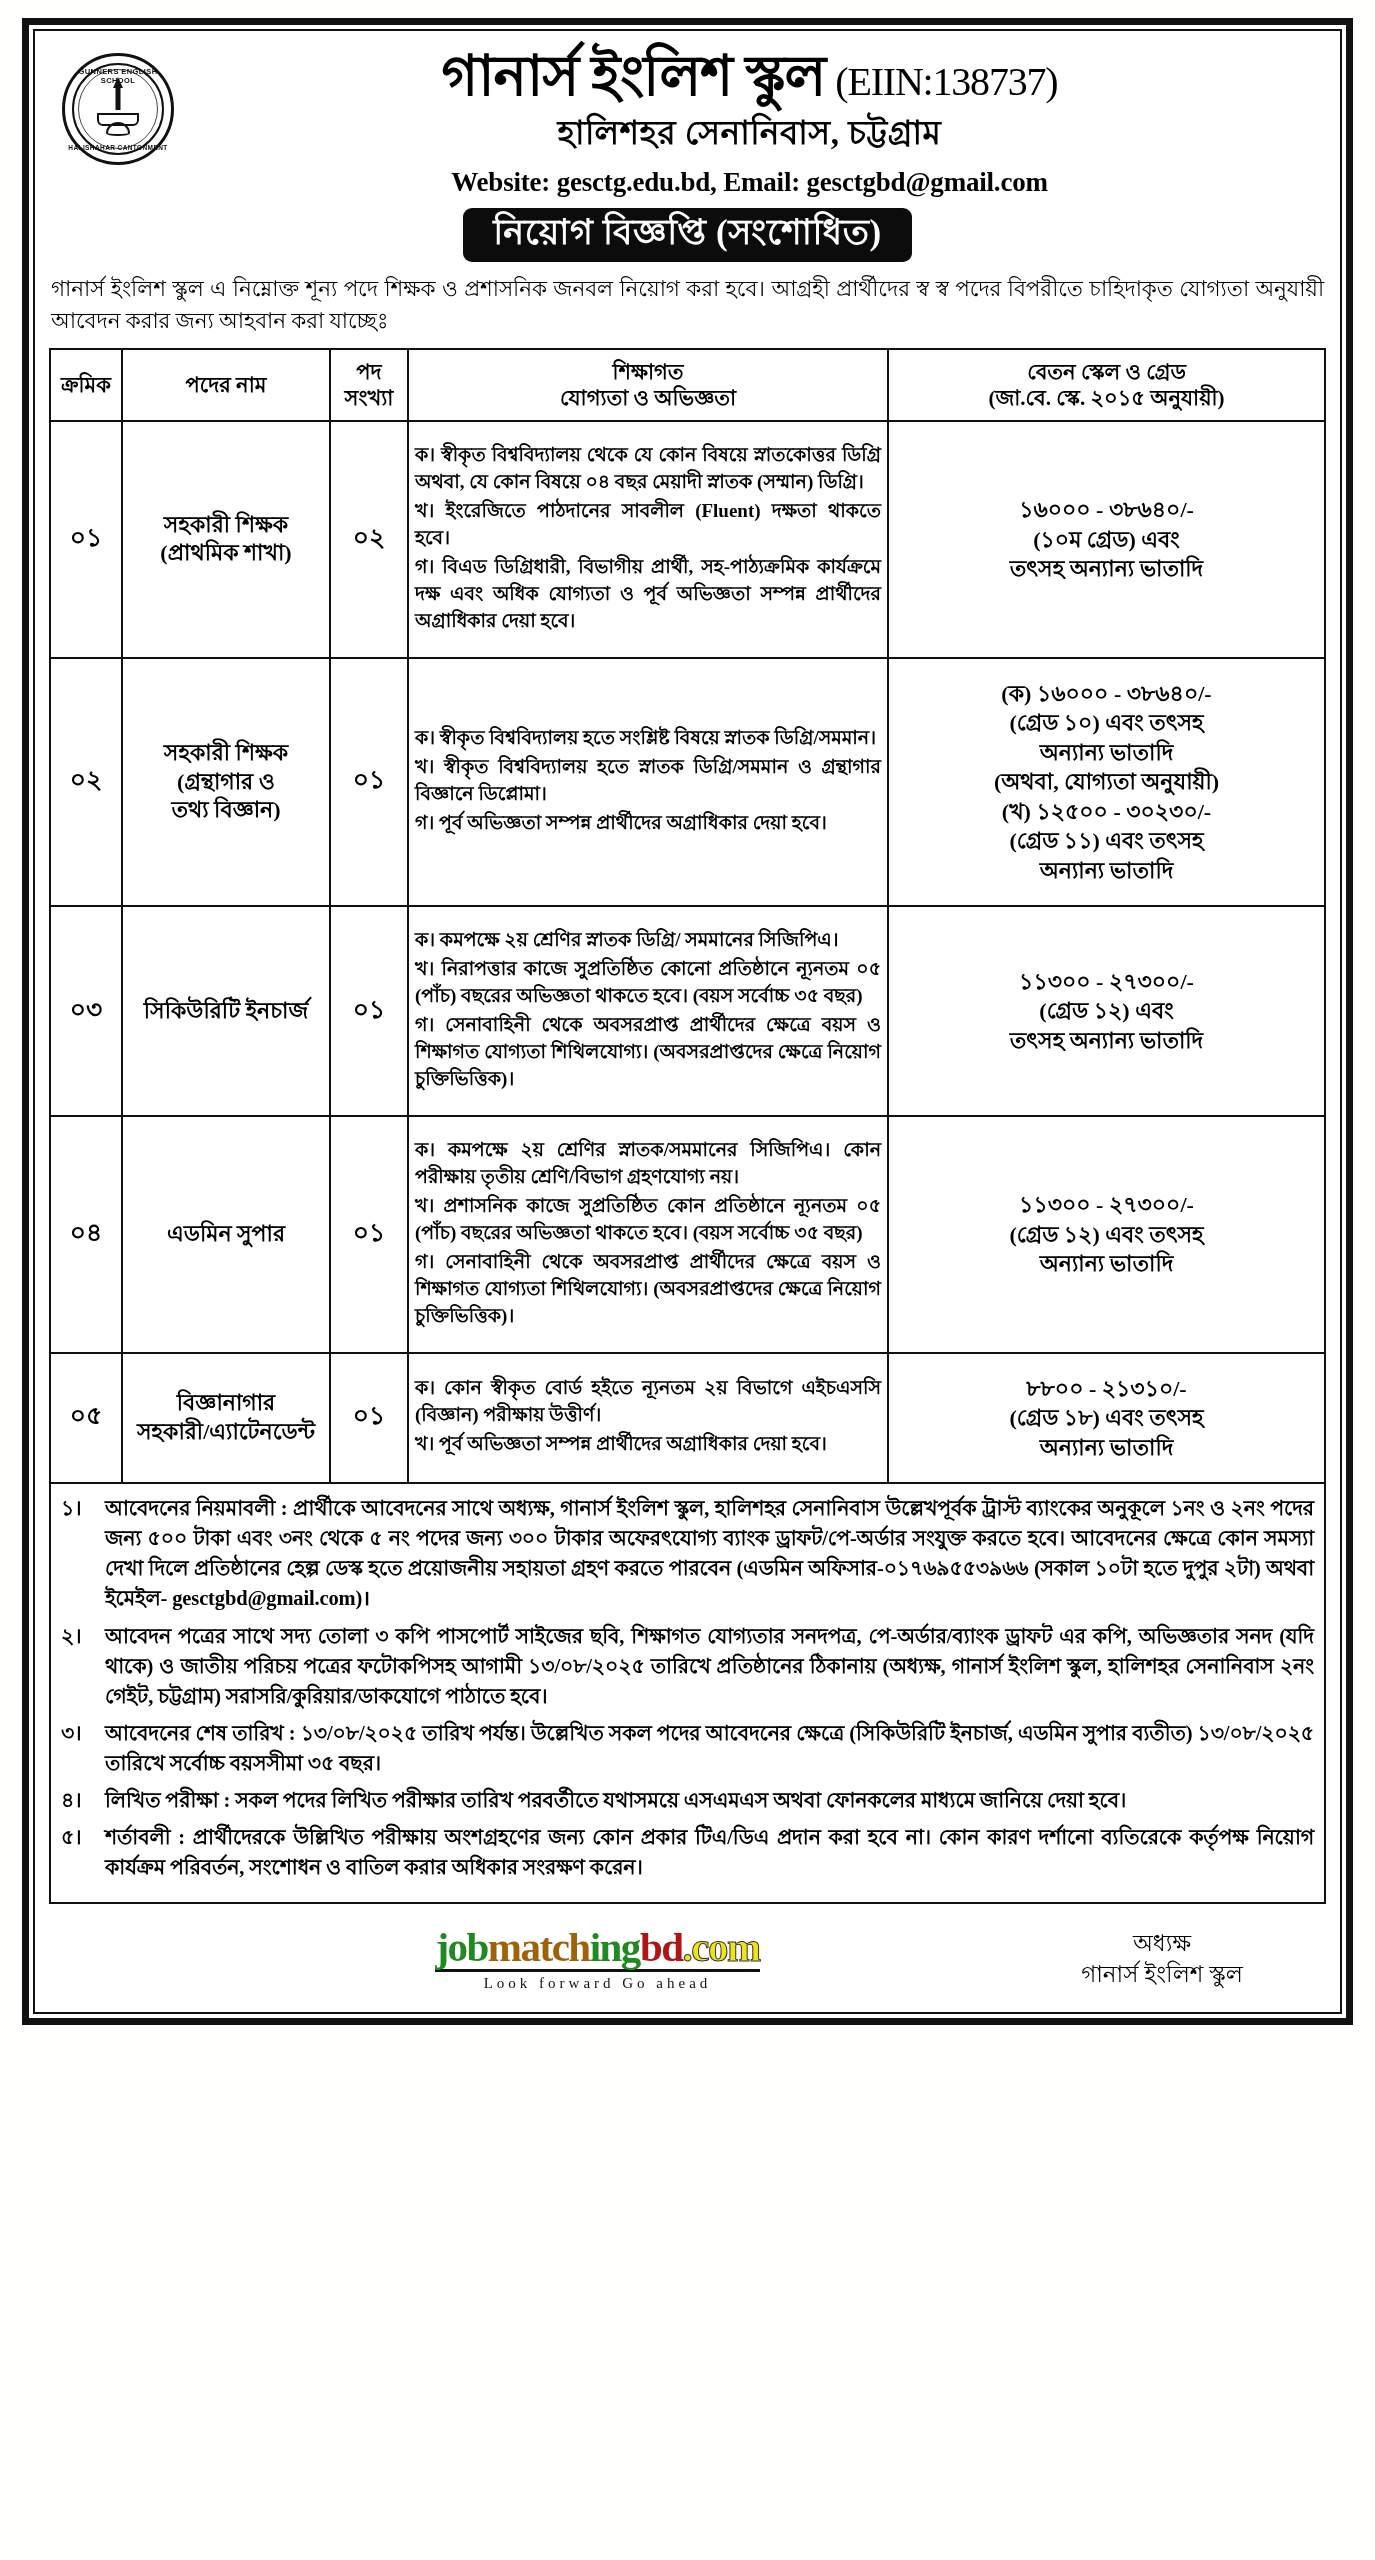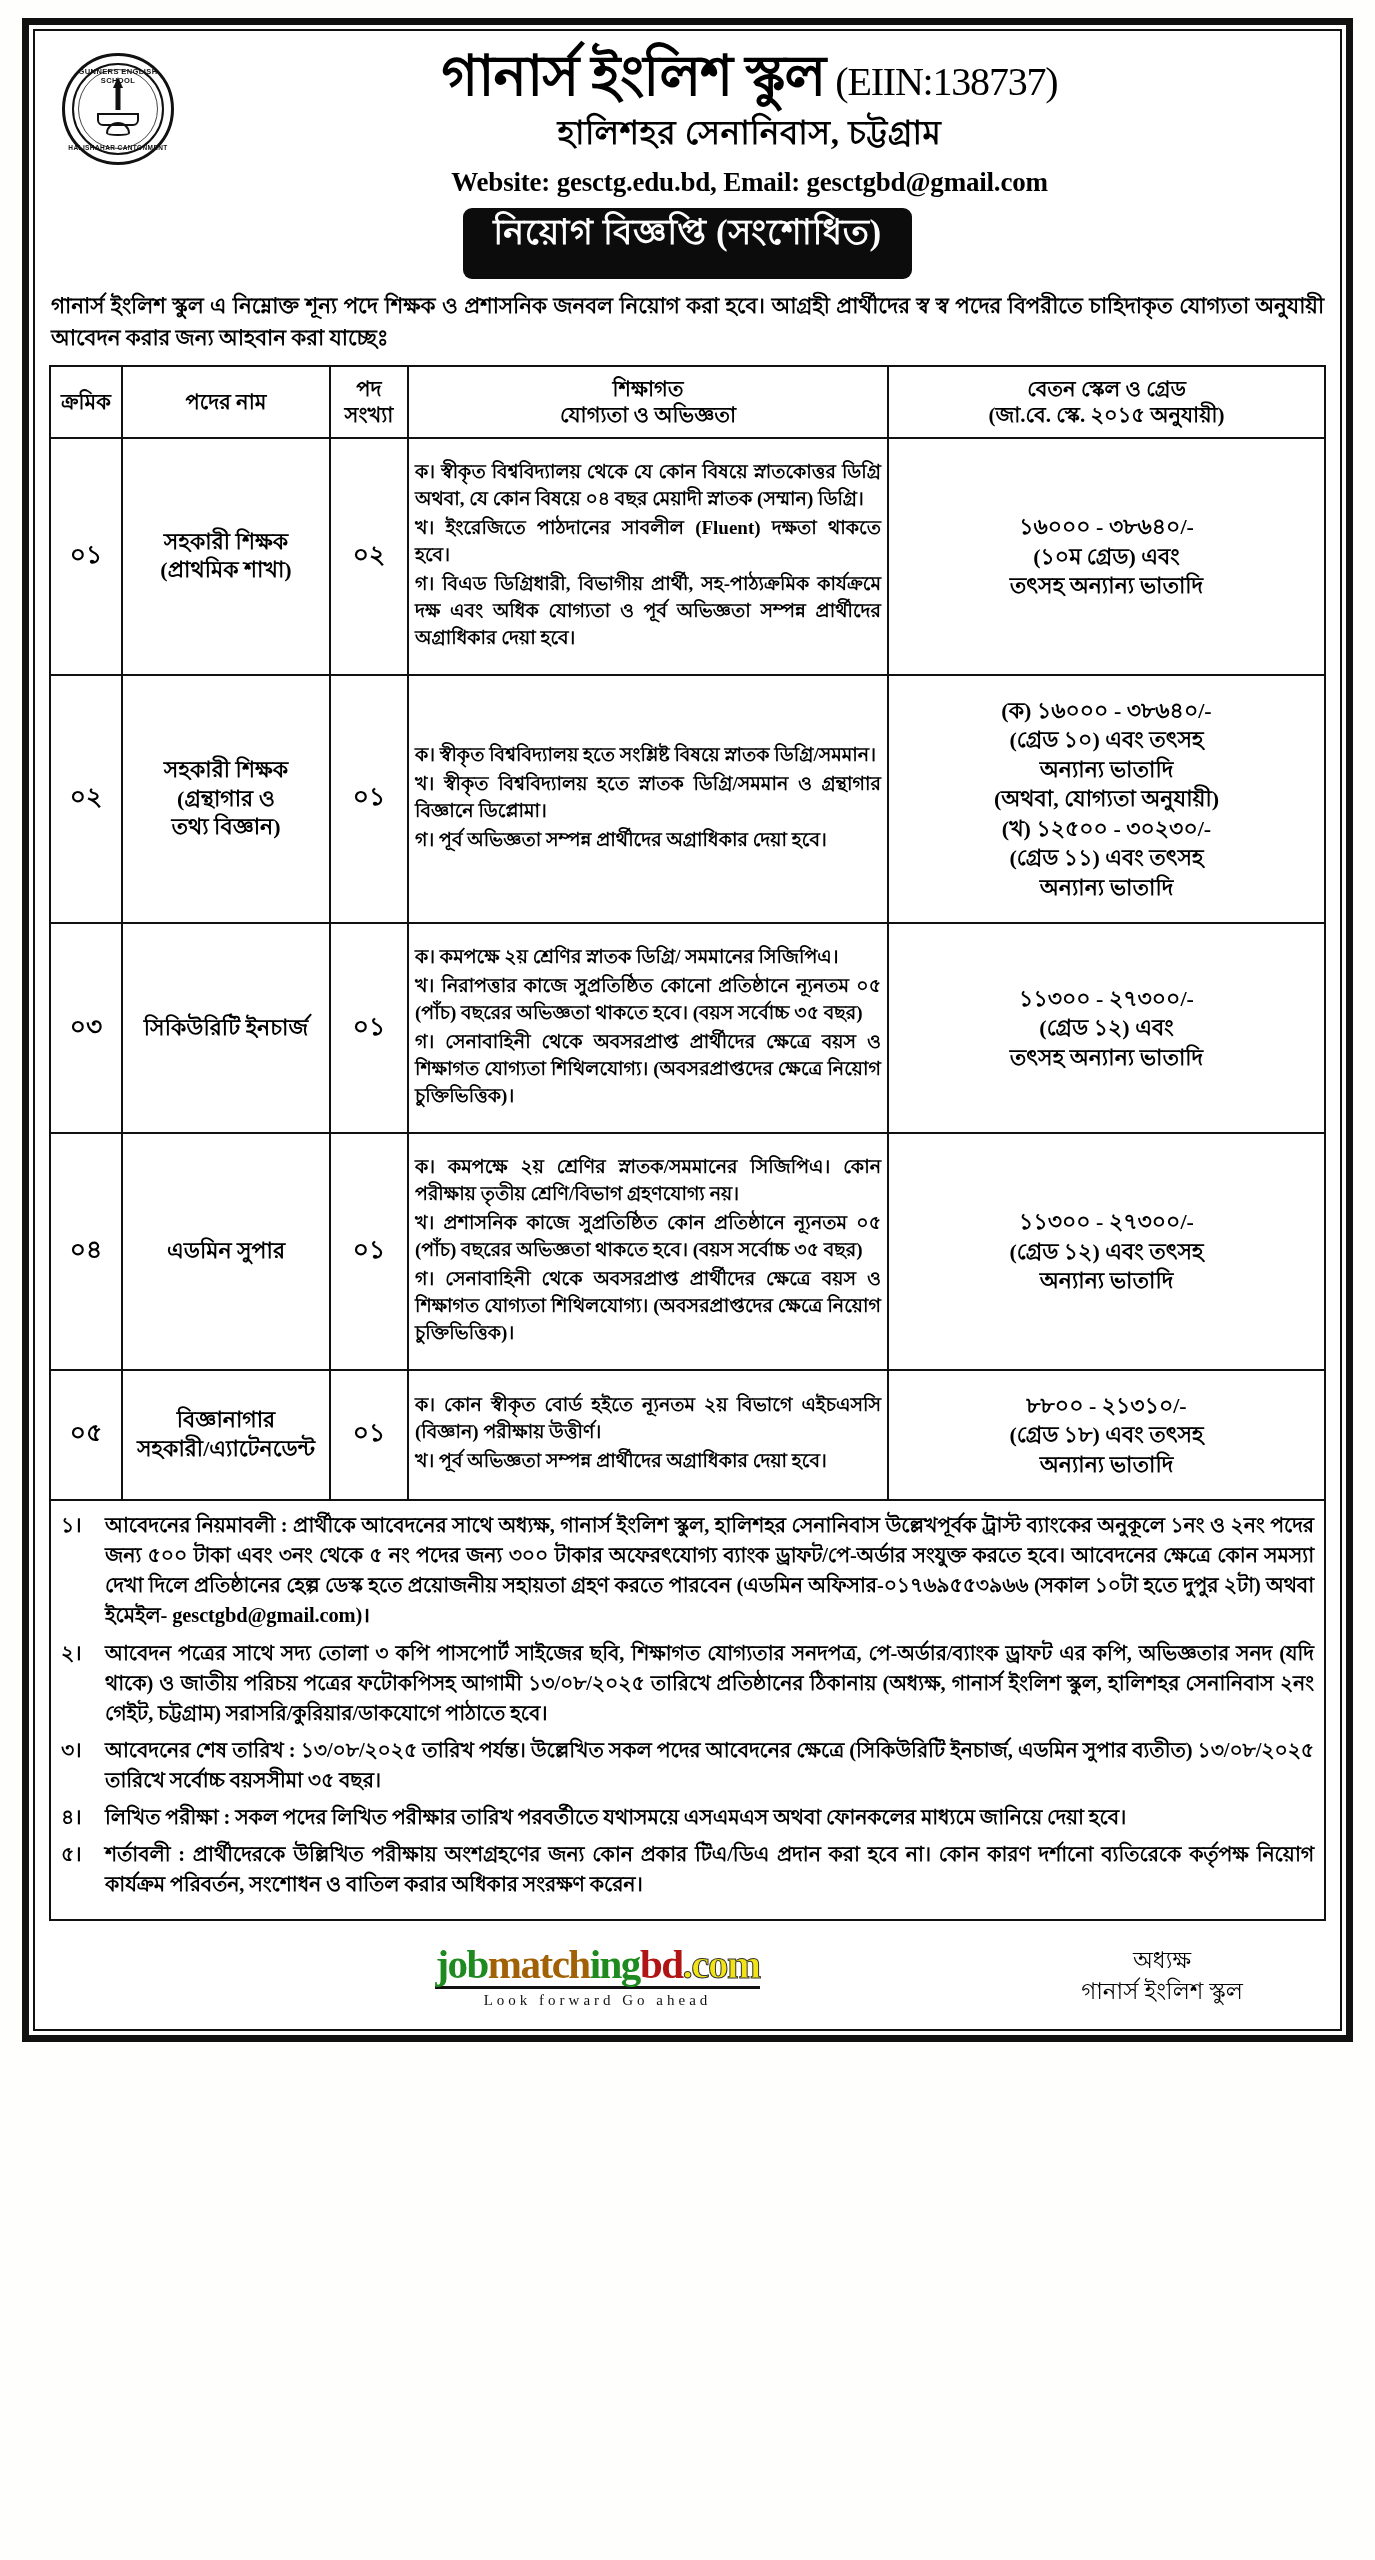--- a/index.html
+++ b/index.html
@@ -146,33 +146,33 @@
   
   .banner-row {
     display: flex; justify-content: center;
     margin-top: 10px;
   }
   .banner {
     background: #0c0c0c;
     color: #fff;
     font-size: 35px;
     font-weight: bold;
-    padding: 5px 30px 26px 30px;
+    padding: 5px 30px 9px 30px;
     border-radius: 9px;
     letter-spacing: .6px;
     line-height: 1.15;
   }
 
   
   .intro {
     margin: 11px 2px 10px 2px;
     font-size: 21.5px;
     line-height: 1.5;
     text-align: justify;
-    font-weight: bold;
+    font-weight: normal;
     letter-spacing: -.1px;
   }
 
   
   table.jobs {
     width: 100%;
     border-collapse: collapse;
     table-layout: fixed;
   }
   table.jobs th, table.jobs td {

